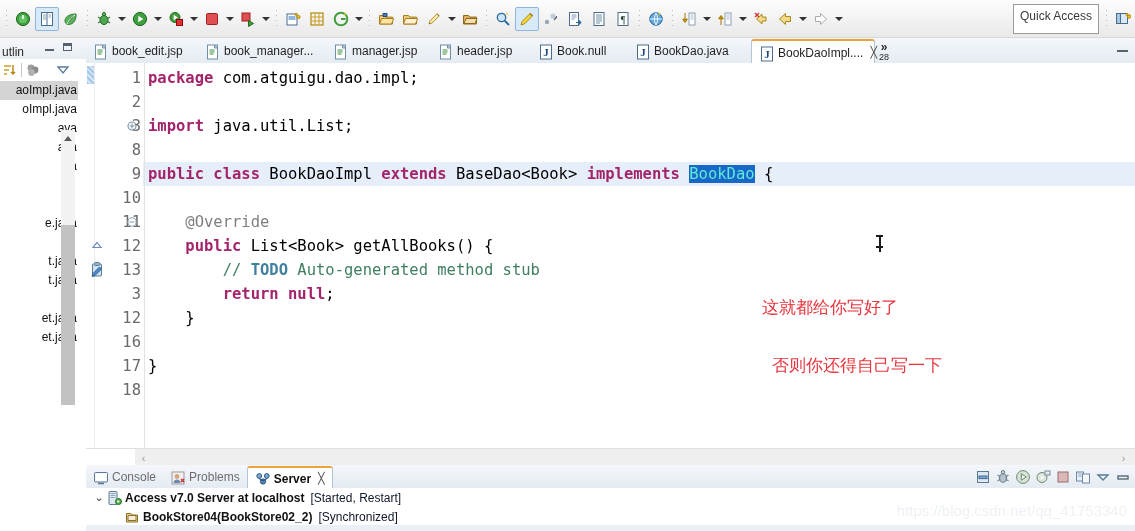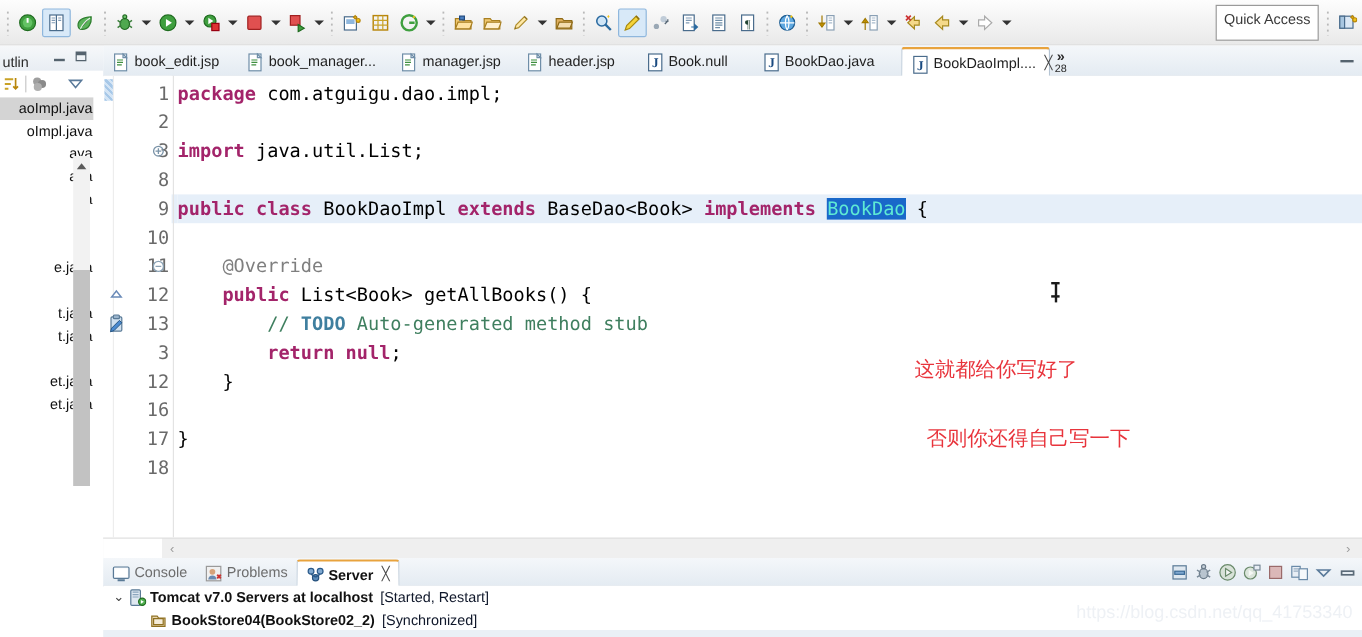--- a/index.html
+++ b/index.html
@@ -818,21 +818,21 @@
         <div class="srv-row" style="padding-left: 6px;">
           <span class="twisty">⌄</span>
           <span style="width: 15px; height: 15px; display: inline-block; flex: 0 0 auto; margin-right: 4px;">
             <svg class="icon-svg" width="16" height="16" viewBox="0 0 16 16">
               <rect x="3" y="1.5" width="8" height="13" rx="1" fill="#dfe8f0" stroke="#5a7a96"></rect>
               <path d="M4.5 3.5h5M4.5 5.5h5M4.5 7.5h5" stroke="#8aa4bc"></path>
               <circle cx="12.5" cy="11.5" r="3" fill="#4faf4f" stroke="#1f6b1f"></circle>
               <path d="M11.4 9.9l2.5 1.6-2.5 1.6z" fill="#fff"></path>
             </svg>
           </span>
-          <span style="font-weight: bold;">Tomcat v7.0 Servers at localhost</span>
+          <span style="font-weight: bold;">Access v7.0 Server at localhost</span>
           <span class="srv-state">[Started, Restart]</span>
         </div>
         <div class="srv-row" style="padding-left: 24px;">
           <span class="twisty"></span>
           <span style="width: 15px; height: 15px; display: inline-block; flex: 0 0 auto; margin-right: 4px;">
             <svg class="icon-svg" width="16" height="16" viewBox="0 0 16 16">
               <path d="M2.5 13V4.5h4.5l1.2 1.5h5.3V13z" fill="#e8d6b0" stroke="#8f7020"></path>
               <path d="M4 6.5h8v5H4z" fill="#f5ecd8" stroke="#8f7020"></path>
             </svg>
           </span>

